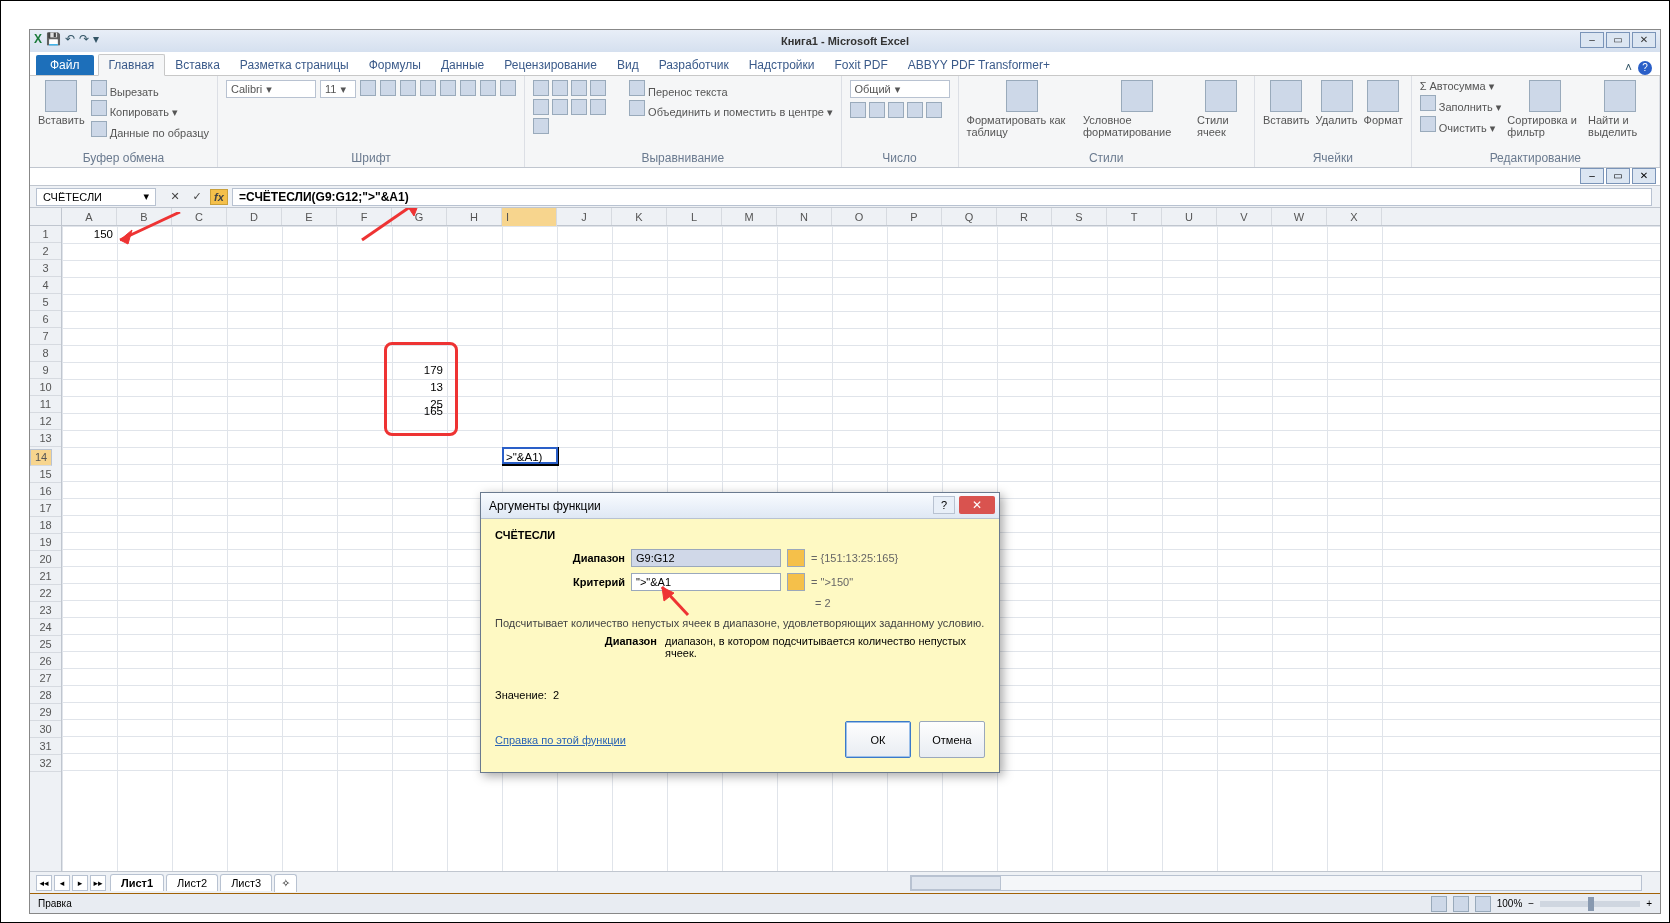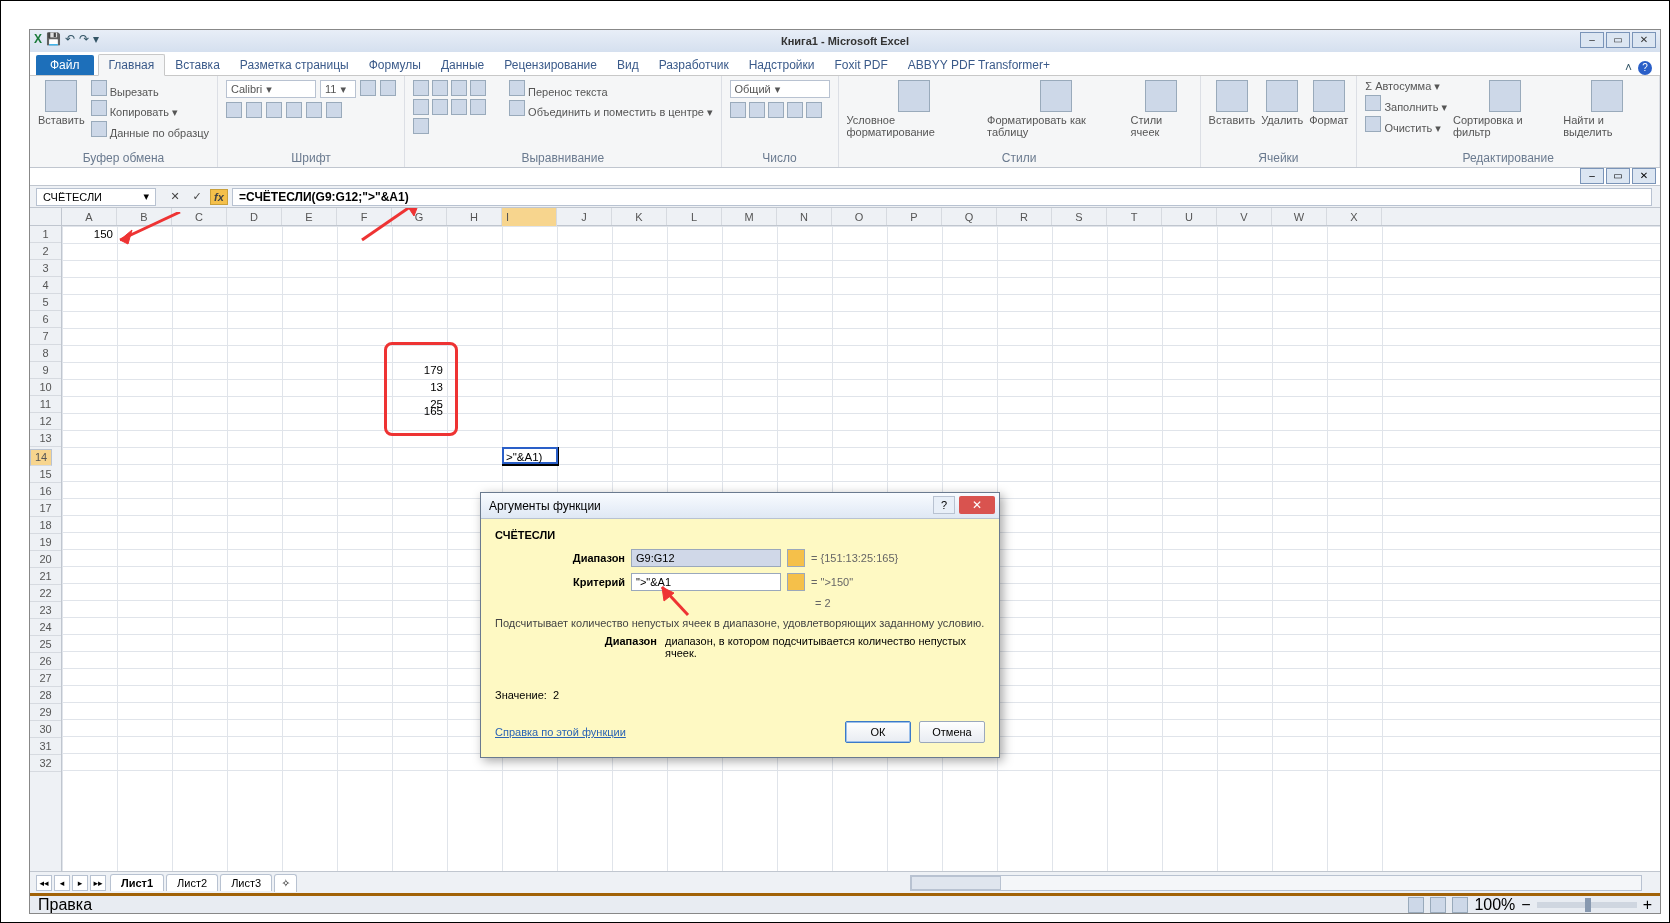--- a/index.html
+++ b/index.html
@@ -61,29 +61,29 @@
 .argrow input{ width:150px; height:18px; border:1px solid #9aa8bc; font-size:11px; padding:0 4px;}
 .argrow .refbtn{ width:18px; height:18px; border:1px solid #9aa8bc; background:#f5c04a;}
 .argrow .areq{ color:#666;}
 .desc{ margin-top:8px; color:#444;}
 .descrow{ display:flex; gap:8px; margin-top:6px;}
 .descrow .dl{ width:170px; text-align:right; font-weight:600;}
 .val{ margin-top:30px;}
 .dlgfoot{ display:flex; justify-content:space-between; align-items:center; margin-top:20px;}
 .dlgfoot a{ color:#2a63b4; text-decoration:underline; font-size:11px;}
 .dbtns{ display:flex; gap:8px;}
-.dbtns button{ width:66px; height:22px; border:1px solid #9aa8bc; background:linear-gradient(#fefefe,#e8ecf2); font-size:11px; border-radius:2px;}
+.dbtns button{ width:66px; height:37px; border:1px solid #9aa8bc; background:linear-gradient(#fefefe,#e8ecf2); font-size:11px; border-radius:2px;}
 .dbtns button.def{ border:1px solid #3b79c8; box-shadow:0 0 0 1px #9cc0ea inset;}
 .sheettabs{ height:22px; background:#eef1f5; border-top:1px solid #c0c6cf; display:flex; align-items:center; font-size:11px; padding-left:6px; position:relative;}
 .navb{ width:16px; height:16px; border:1px solid #b8c2d1; background:#fff; margin-right:2px; text-align:center; line-height:14px; font-size:9px;}
 .stab{ padding:2px 10px; border:1px solid #b8c2d1; border-bottom:none; background:#fff; margin-left:2px; border-radius:3px 3px 0 0;}
 .stab.active{ font-weight:600; background:#fff;}
 .hscroll{ position:absolute; right:18px; left:880px; top:3px; height:16px; border:1px solid #b8c2d1; background:#f4f6f9;}
 .hscroll .thumb{ position:absolute; left:0; top:0; bottom:0; width:90px; background:#dfe5ee; border:1px solid #b8c2d1;}
-.statusbar{ height:20px; background:#e8ecf2; border-top:3px solid #a16207; display:flex; align-items:center; font-size:16px; padding:0 8px; justify-content:space-between;}
+.statusbar{ height:20px; background:#e8ecf2; border-top:1px solid #a16207; display:flex; align-items:center; font-size:10px; padding:0 8px; justify-content:space-between;}
 .zoom{ display:flex; align-items:center; gap:6px;}
 .zoom .zl{ width:100px; height:6px; background:#cfd6e0; position:relative;}
 .zoom .zl .zt{ position:absolute; left:48px; top:-4px; width:6px; height:14px; background:#8899b0;}
 </style>
 </head>
 <body>
 
 <div class="outer">
 <div class="appframe">
 
@@ -131,21 +131,21 @@
             </div>
         <div class="btncol">
           <span><span class="ico"></span> <span>Вырезать</span></span>
           <span><span class="ico"></span> <span>Копировать</span> ▾</span>
           <span><span class="ico"></span> <span>Данные по образцу</span></span>
         </div>
       </div>
       <div class="glabel">Буфер обмена</div>
     </div>
     <div class="group">
-      <div class="gbody" style="flex-direction:column;gap:4px">
+      <div class="gbody" style="flex-direction:row;gap:4px">
         <div style="display:flex;gap:4px">
           <span class="sel" style="width:90px"><span>Calibri</span> ▾</span>
           <span class="sel" style="width:36px"><span>11</span> ▾</span>
           <span class="ico"></span>
           <span class="ico"></span>
         </div>
         <div style="display:flex;gap:4px">
           <span class="ico"></span>
           <span class="ico"></span>
           <span class="ico"></span>
@@ -186,25 +186,25 @@
           <span class="ico"></span>
           <span class="ico"></span>
         </div>
       </div>
       <div class="glabel">Число</div>
     </div>
     <div class="group">
       <div class="gbody">
         <div class="bigbtn">
               <span class="ico32"></span>
+              <span>Форматировать как таблицу</span>
+            </div>
+        <div class="bigbtn">
+              <span class="ico32"></span>
               <span>Условное форматирование</span>
-            </div>
-        <div class="bigbtn">
-              <span class="ico32"></span>
-              <span>Форматировать как таблицу</span>
             </div>
         <div class="bigbtn">
               <span class="ico32"></span>
               <span>Стили ячеек</span>
             </div>
       </div>
       <div class="glabel">Стили</div>
     </div>
     <div class="group">
       <div class="gbody">

